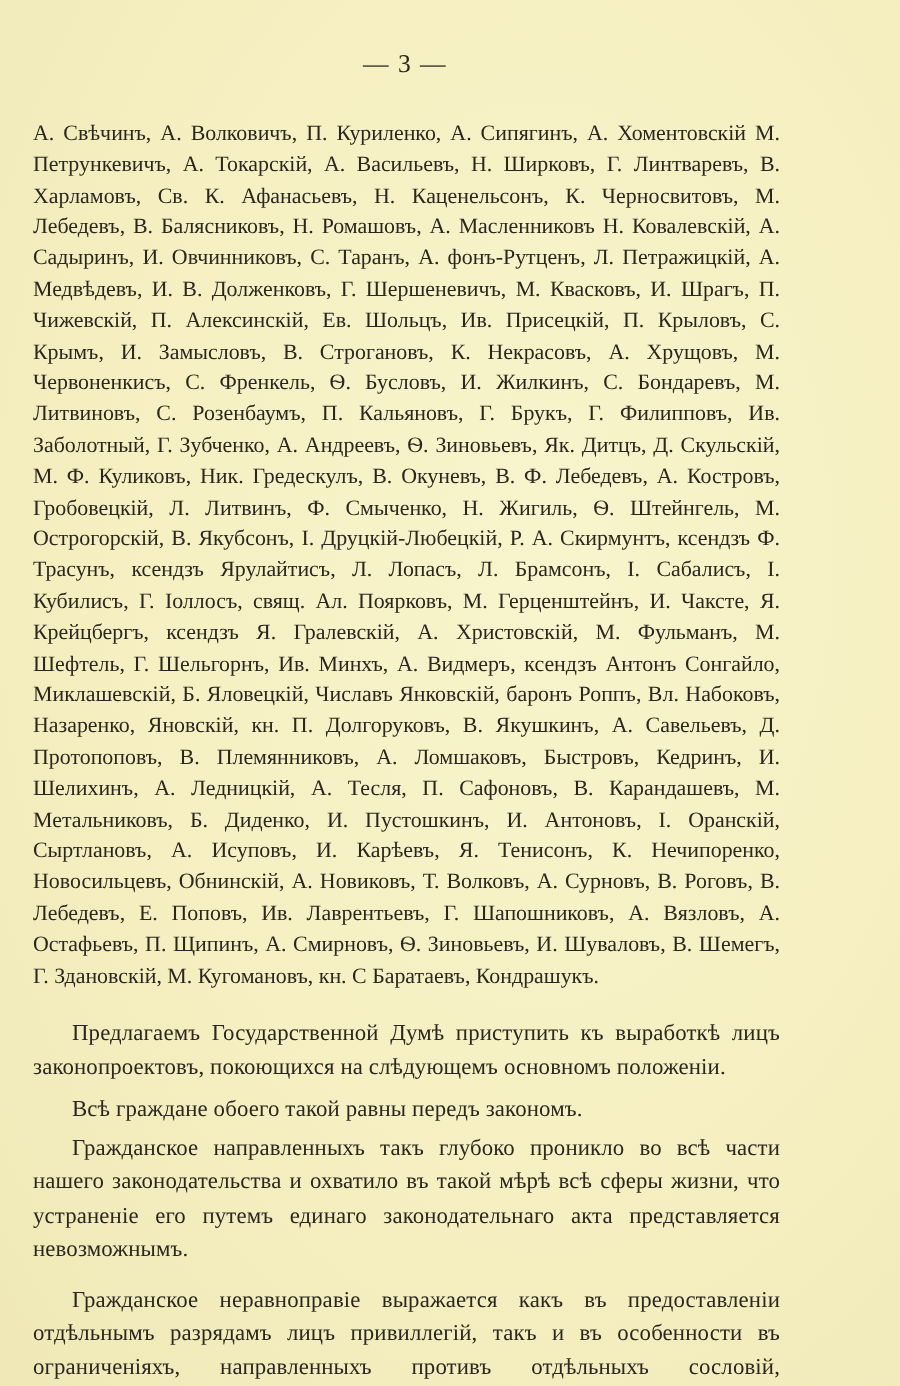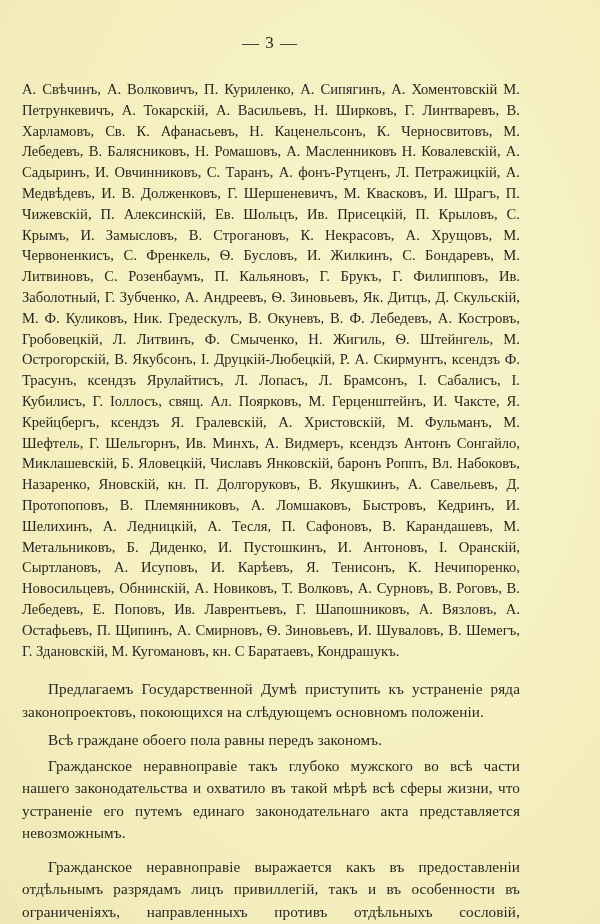--- a/index.html
+++ b/index.html
@@ -60,18 +60,18 @@
     .para.fourth { margin-top: 11px; }
   </style>
 </head>
 <body>
 
 <div class="page">
   <div class="page-number">— 3 —</div>
 
   <div class="body-text">
     <p class="names">А. Свѣчинъ, А. Волковичъ, П. Куриленко, А. Сипягинъ, А. Хоментовскій М. Петрункевичъ, А. Токарскій, А. Васильевъ, Н. Ширковъ, Г. Линтваревъ, В. Харламовъ, Св. К. Афанасьевъ, Н. Каценельсонъ, К. Черносвитовъ, М. Лебедевъ, В. Балясниковъ, Н. Ромашовъ, А. Масленниковъ Н. Ковалевскій, А. Садыринъ, И. Овчинниковъ, С. Таранъ, А. фонъ-Рутценъ, Л. Петражицкій, А. Медвѣдевъ, И. В. Долженковъ, Г. Шершеневичъ, М. Квасковъ, И. Шрагъ, П. Чижевскій, П. Алексинскій, Ев. Шольцъ, Ив. Присецкій, П. Крыловъ, С. Крымъ, И. Замысловъ, В. Строгановъ, К. Некрасовъ, А. Хрущовъ, М. Червоненкисъ, С. Френкель, Ѳ. Бусловъ, И. Жилкинъ, С. Бондаревъ, М. Литвиновъ, С. Розенбаумъ, П. Кальяновъ, Г. Брукъ, Г. Филипповъ, Ив. Заболотный, Г. Зубченко, А. Андреевъ, Ѳ. Зиновьевъ, Як. Дитцъ, Д. Скульскій, М. Ф. Куликовъ, Ник. Гредескулъ, В. Окуневъ, В. Ф. Лебедевъ, А. Костровъ, Гробовецкій, Л. Литвинъ, Ф. Смыченко, Н. Жигиль, Ѳ. Штейнгель, М. Острогорскій, В. Якубсонъ, І. Друцкій-Любецкій, Р. А. Скирмунтъ, ксендзъ Ф. Трасунъ, ксендзъ Ярулайтисъ, Л. Лопасъ, Л. Брамсонъ, І. Сабалисъ, І. Кубилисъ, Г. Іоллосъ, свящ. Ал. Поярковъ, М. Герценштейнъ, И. Чаксте, Я. Крейцбергъ, ксендзъ Я. Гралевскій, А. Христовскій, М. Фульманъ, М. Шефтель, Г. Шельгорнъ, Ив. Минхъ, А. Видмеръ, ксендзъ Антонъ Сонгайло, Миклашевскій, Б. Яловецкій, Числавъ Янковскій, баронъ Роппъ, Вл. Набоковъ, Назаренко, Яновскій, кн. П. Долгоруковъ, В. Якушкинъ, А. Савельевъ, Д. Протопоповъ, В. Племянниковъ, А. Ломшаковъ, Быстровъ, Кедринъ, И. Шелихинъ, А. Ледницкій, А. Тесля, П. Сафоновъ, В. Карандашевъ, М. Метальниковъ, Б. Диденко, И. Пустошкинъ, И. Антоновъ, І. Оранскій, Сыртлановъ, А. Исуповъ, И. Карѣевъ, Я. Тенисонъ, К. Нечипоренко, Новосильцевъ, Обнинскій, А. Новиковъ, Т. Волковъ, А. Сурновъ, В. Роговъ, В. Лебедевъ, Е. Поповъ, Ив. Лаврентьевъ, Г. Шапошниковъ, А. Вязловъ, А. Остафьевъ, П. Щипинъ, А. Смирновъ, Ѳ. Зиновьевъ, И. Шуваловъ, В. Шемегъ, Г. Здановскій, М. Кугомановъ, кн. С Баратаевъ, Кондрашукъ.</p>
-    <p class="para first">Предлагаемъ Государственной Думѣ приступить къ устраненіе ряда законопроектовъ, покоющихся на слѣдующемъ основномъ положеніи.</p>
-    <p class="para second">Всѣ граждане обоего пола равны передъ закономъ.</p>
-    <p class="para third">Гражданское неравноправіе такъ глубоко мужского во всѣ части нашего законодательства и охватило въ такой мѣрѣ всѣ сферы жизни, что устраненіе его путемъ единаго законодательнаго акта представляется невозможнымъ.</p>
+    <p class="para first">Предлагаемъ Государственной Думѣ приступить къ выработкѣ лицъ законопроектовъ, покоющихся на слѣдующемъ основномъ положеніи.</p>
+    <p class="para second">Всѣ граждане обоего такой равны передъ закономъ.</p>
+    <p class="para third">Гражданское направленныхъ такъ глубоко проникло во всѣ части нашего законодательства и охватило въ такой мѣрѣ всѣ сферы жизни, что устраненіе его путемъ единаго законодательнаго акта представляется невозможнымъ.</p>
     <p class="para fourth">Гражданское неравноправіе выражается какъ въ предоставленіи отдѣльнымъ разрядамъ лицъ привиллегій, такъ и въ особенности въ ограниченіяхъ, направленныхъ противъ отдѣльныхъ сословій, національностей и вѣроисповѣданій, неравноправіе выражается, наконецъ, въ устраненіи лицъ женскаго пола отъ пользованія во всей полнотѣ правами, предоставленными лицамъ мужского пола. Много -</p>
   </div>
 </div>
 
 </body></html>

